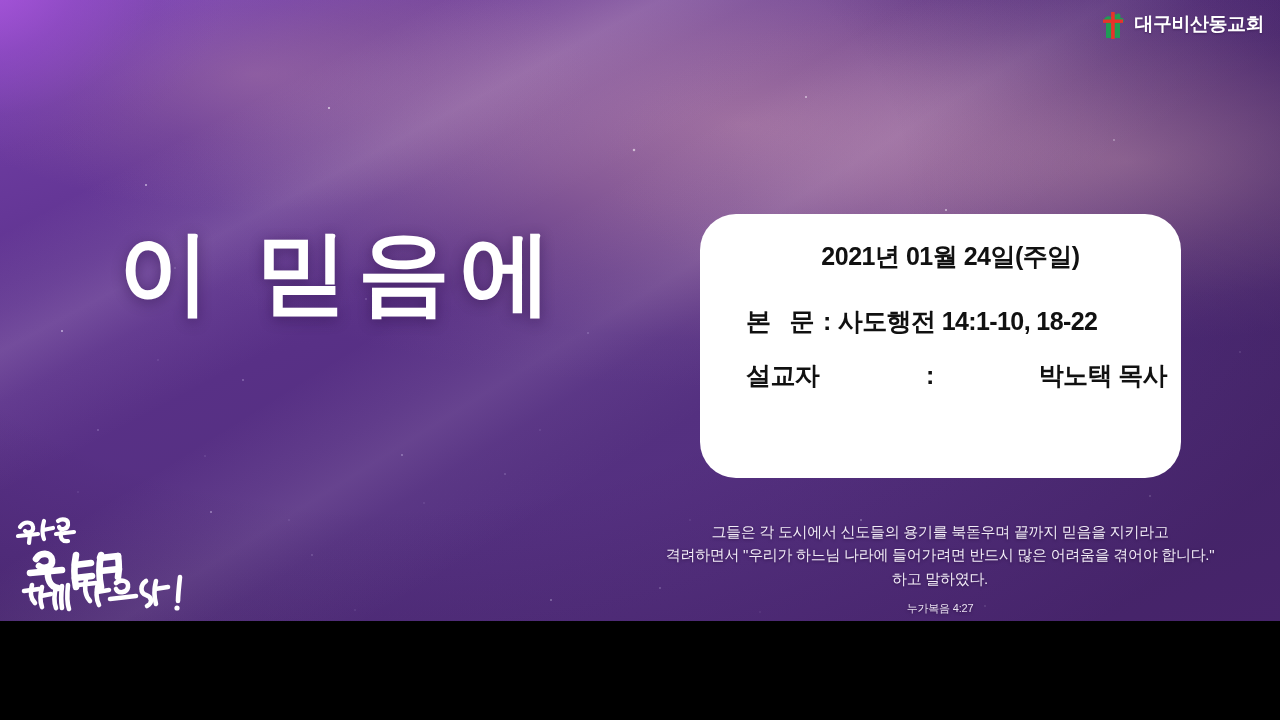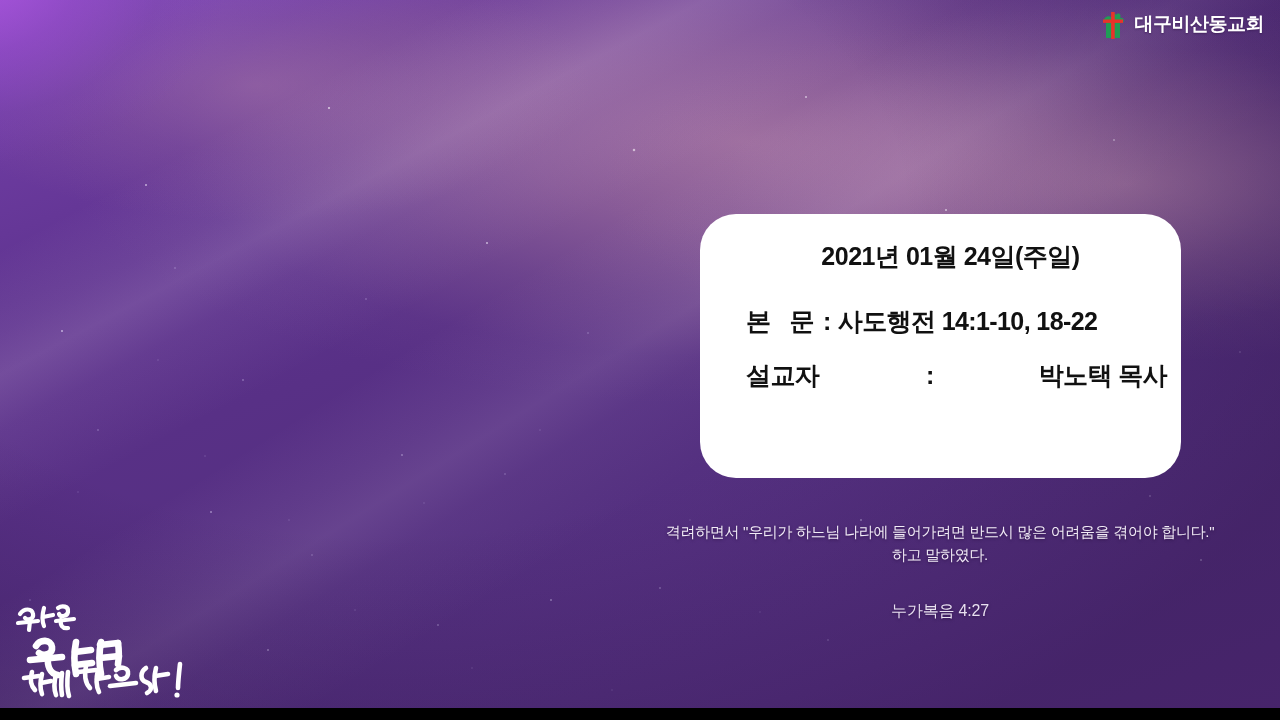--- a/index.html
+++ b/index.html
@@ -6,21 +6,21 @@
   * { margin:0; padding:0; box-sizing:border-box; }
   html, body {
     width:1280px; height:720px;
     overflow:hidden;
     background:#000;
     font-family:"Liberation Sans","DejaVu Sans",sans-serif;
   }
 
   #slide {
     position:relative;
-    width:1280px; height:708px;
+    width:1280px; height:621px;
     overflow:hidden;
     background:#737373;
   }
 
   
   .bg-layer { position:absolute; inset:0; pointer-events:none; }
 
   .bg-base {
     background:
       linear-gradient(160deg,
@@ -251,21 +251,21 @@
     z-index:5;
   }
   #scripture .verse-line { display:block; white-space:nowrap; }
 
   #scripture-ref {
     position:absolute;
     left:600px; top:601px;
     width:680px;
     text-align:center;
     color:#e8e0f0;
-    font-size:16px;
+    font-size:11px;
     letter-spacing:-0.2px;
     text-shadow:0 1px 3px rgba(30,6,50,0.55);
     z-index:5;
   }
 
   
   #campaign-calligraphy {
     position:absolute;
     left:6px; bottom:8px;
     width:196px; height:110px;
@@ -302,20 +302,21 @@
         <path d="M4 12 C6 7, 10 6, 13 9 C11 4, 15 2, 17 6 C19 3, 23 5, 21 9 C24 8, 26 11, 24 14 L21 13 L21 29 L7 29 L7 13 Z" fill="#1f9d55"></path>
         <rect x="12.1" y="3" width="3.6" height="27" fill="#e8332a"></rect>
         <rect x="4" y="10.5" width="20" height="3.4" fill="#e8332a"></rect>
         <path d="M9 13 C10.5 10, 13 10.5, 14 12.5 C15 10.5, 17.5 10, 19 13 Z" fill="#e8332a"></path>
       </svg>
     </span>
     <span class="name">대구비산동교회</span>
   </div>
 
   <div id="sermon-title">
+    <span class="line line-1">이 믿음에</span>
   </div>
 
   <div id="service-card">
     <div class="card-head">
       <div>2021년 01월 24일(주일)</div>
     </div>
     <div class="card-rows">
 
       <div class="card-row">
         <span class="row-label wide">
@@ -329,20 +330,21 @@
       <div class="card-row">
         <span class="row-label">설교자</span>
         <span class="row-sep">:</span>
         <span>박노택 목사</span>
       </div>
 
     </div>
   </div>
 
   <div id="scripture">
+    <span class="verse-line">그들은 각 도시에서 신도들의 용기를 북돋우며 끝까지 믿음을 지키라고</span>
     <span class="verse-line">격려하면서 "우리가 하느님 나라에 들어가려면 반드시 많은 어려움을 겪어야 합니다."</span>
     <span class="verse-line">하고 말하였다.</span>
   </div>
   <div id="scripture-ref">누가복음 4:27</div>
 
   <div id="campaign-calligraphy">
     <svg viewBox="0 0 196 110" xmlns="http://www.w3.org/2000/svg" aria-hidden="true">
       <g fill="none" stroke="#ffffff" stroke-linecap="round" stroke-linejoin="round">
 
         <g stroke-width="4.2">

